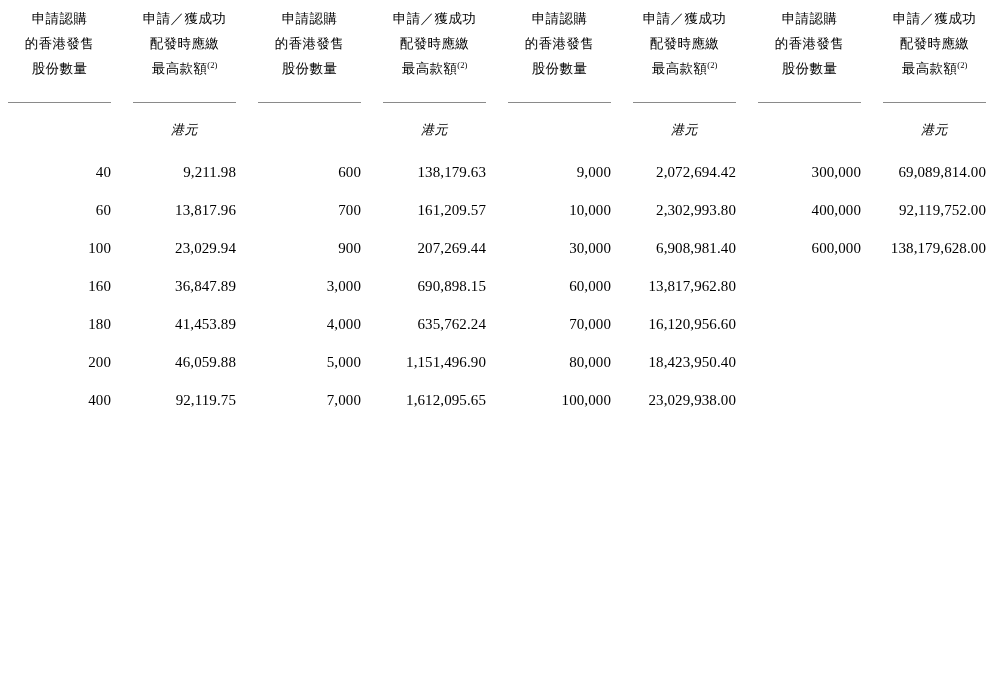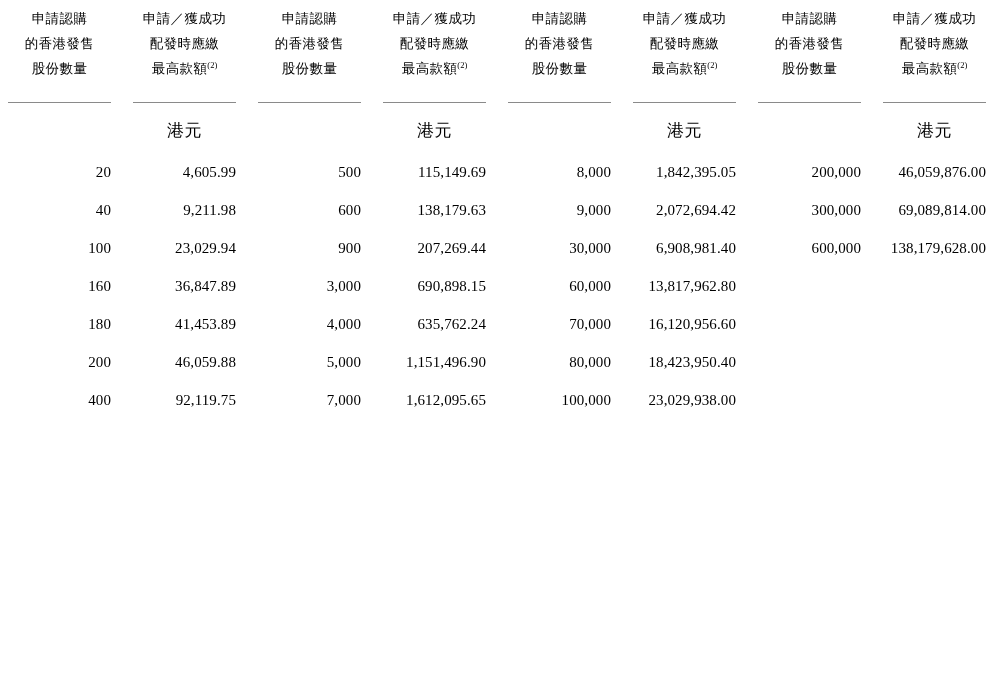--- a/index.html
+++ b/index.html
@@ -76,21 +76,22 @@
   }
 
   
   tr.unit-row td {
     padding: 0;
     height: 42px;
     vertical-align: middle;
   }
   .unit {
     text-align: center;
-    font-size: 17px;
+    font-style: italic;
+    font-size: 13px;
     padding: 0 14px 0 8px;
     letter-spacing: 0.5px;
   }
 
   
   tbody.data-body td {
     padding: 0 14px 0 8px;
     height: 38px;
     text-align: right;
     font-size: 15px;
@@ -231,40 +232,40 @@
             <div class="unit"></div>
           </td>
           <td>
             <div class="unit">港元</div>
           </td>
         </tr>
     </thead>
 
     <tbody class="data-body" id="data-body">
         <tr>
-          <td>20</td>
-          <td>4,605.99</td>
-          <td>500</td>
-          <td>115,149.69</td>
-          <td>8,000</td>
-          <td>1,842,395.05</td>
-          <td>200,000</td>
-          <td>46,059,876.00</td>
-        </tr>
-        <tr>
           <td>40</td>
           <td>9,211.98</td>
           <td>600</td>
           <td>138,179.63</td>
           <td>9,000</td>
           <td>2,072,694.42</td>
           <td>300,000</td>
           <td>69,089,814.00</td>
         </tr>
         <tr>
+          <td>60</td>
+          <td>13,817.96</td>
+          <td>700</td>
+          <td>161,209.57</td>
+          <td>10,000</td>
+          <td>2,302,993.80</td>
+          <td>400,000</td>
+          <td>92,119,752.00</td>
+        </tr>
+        <tr>
           <td>100</td>
           <td>23,029.94</td>
           <td>900</td>
           <td>207,269.44</td>
           <td>30,000</td>
           <td>6,908,981.40</td>
           <td>600,000</td>
           <td>138,179,628.00</td>
         </tr>
         <tr>

